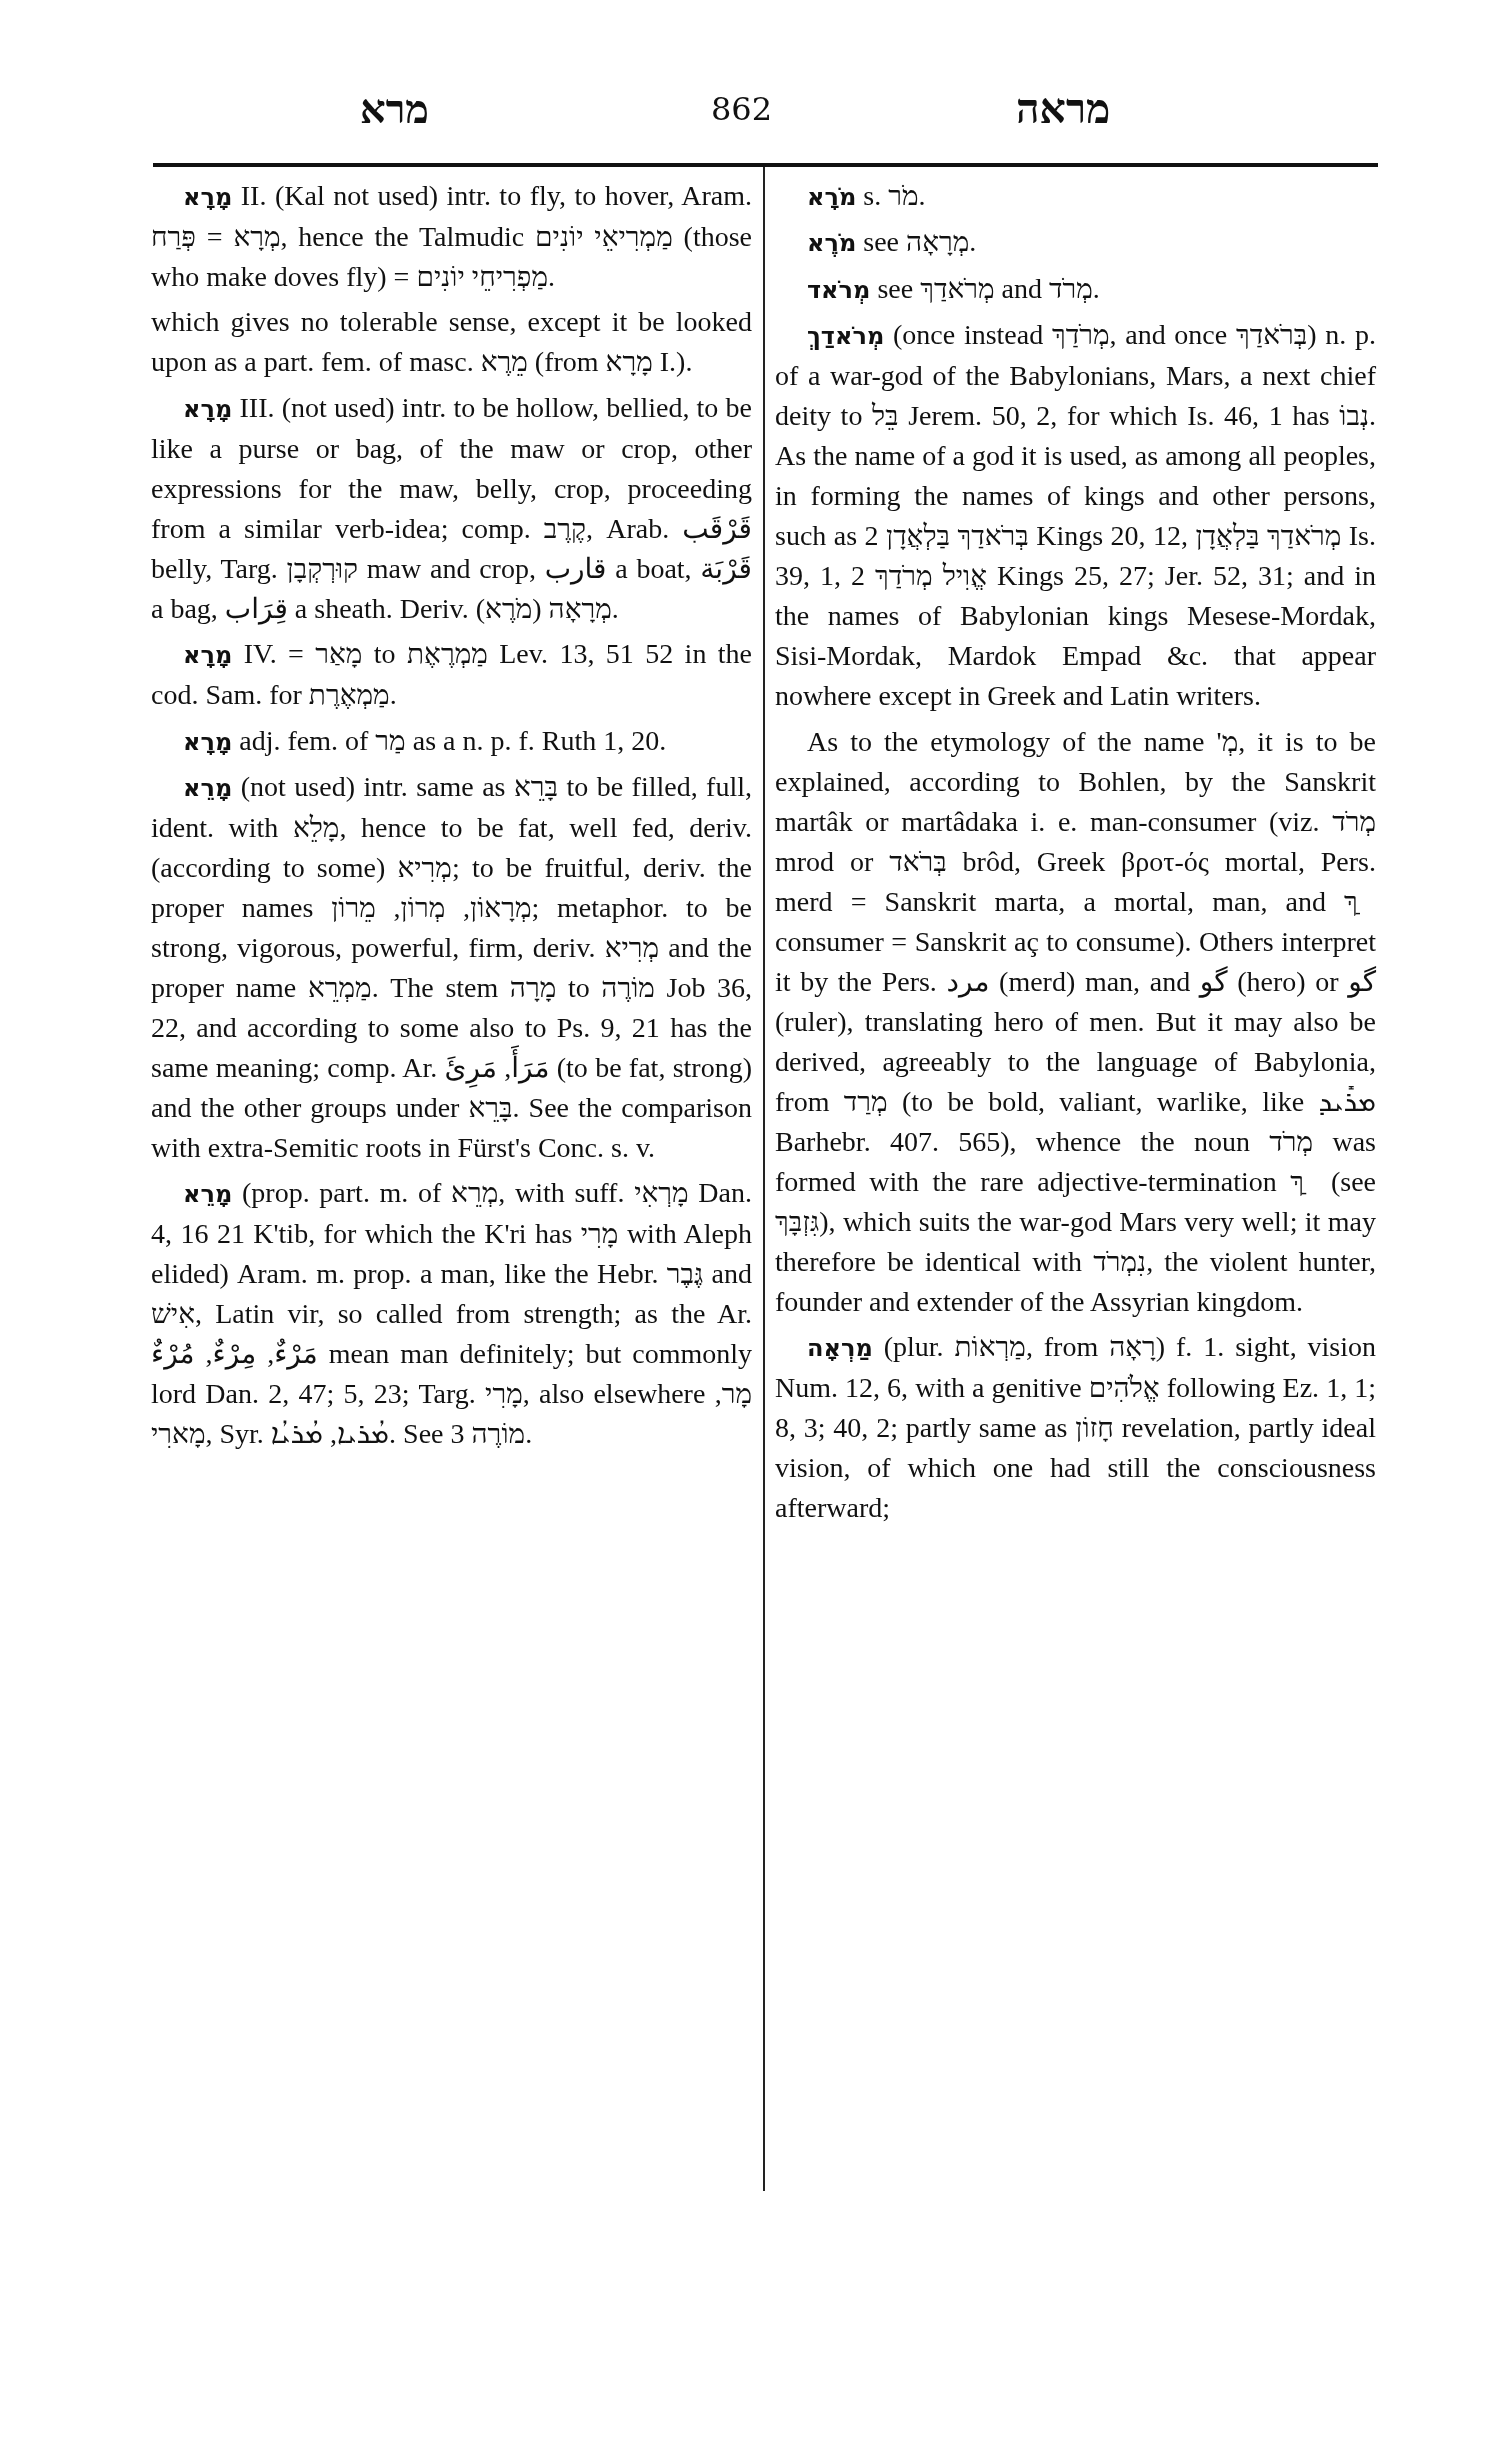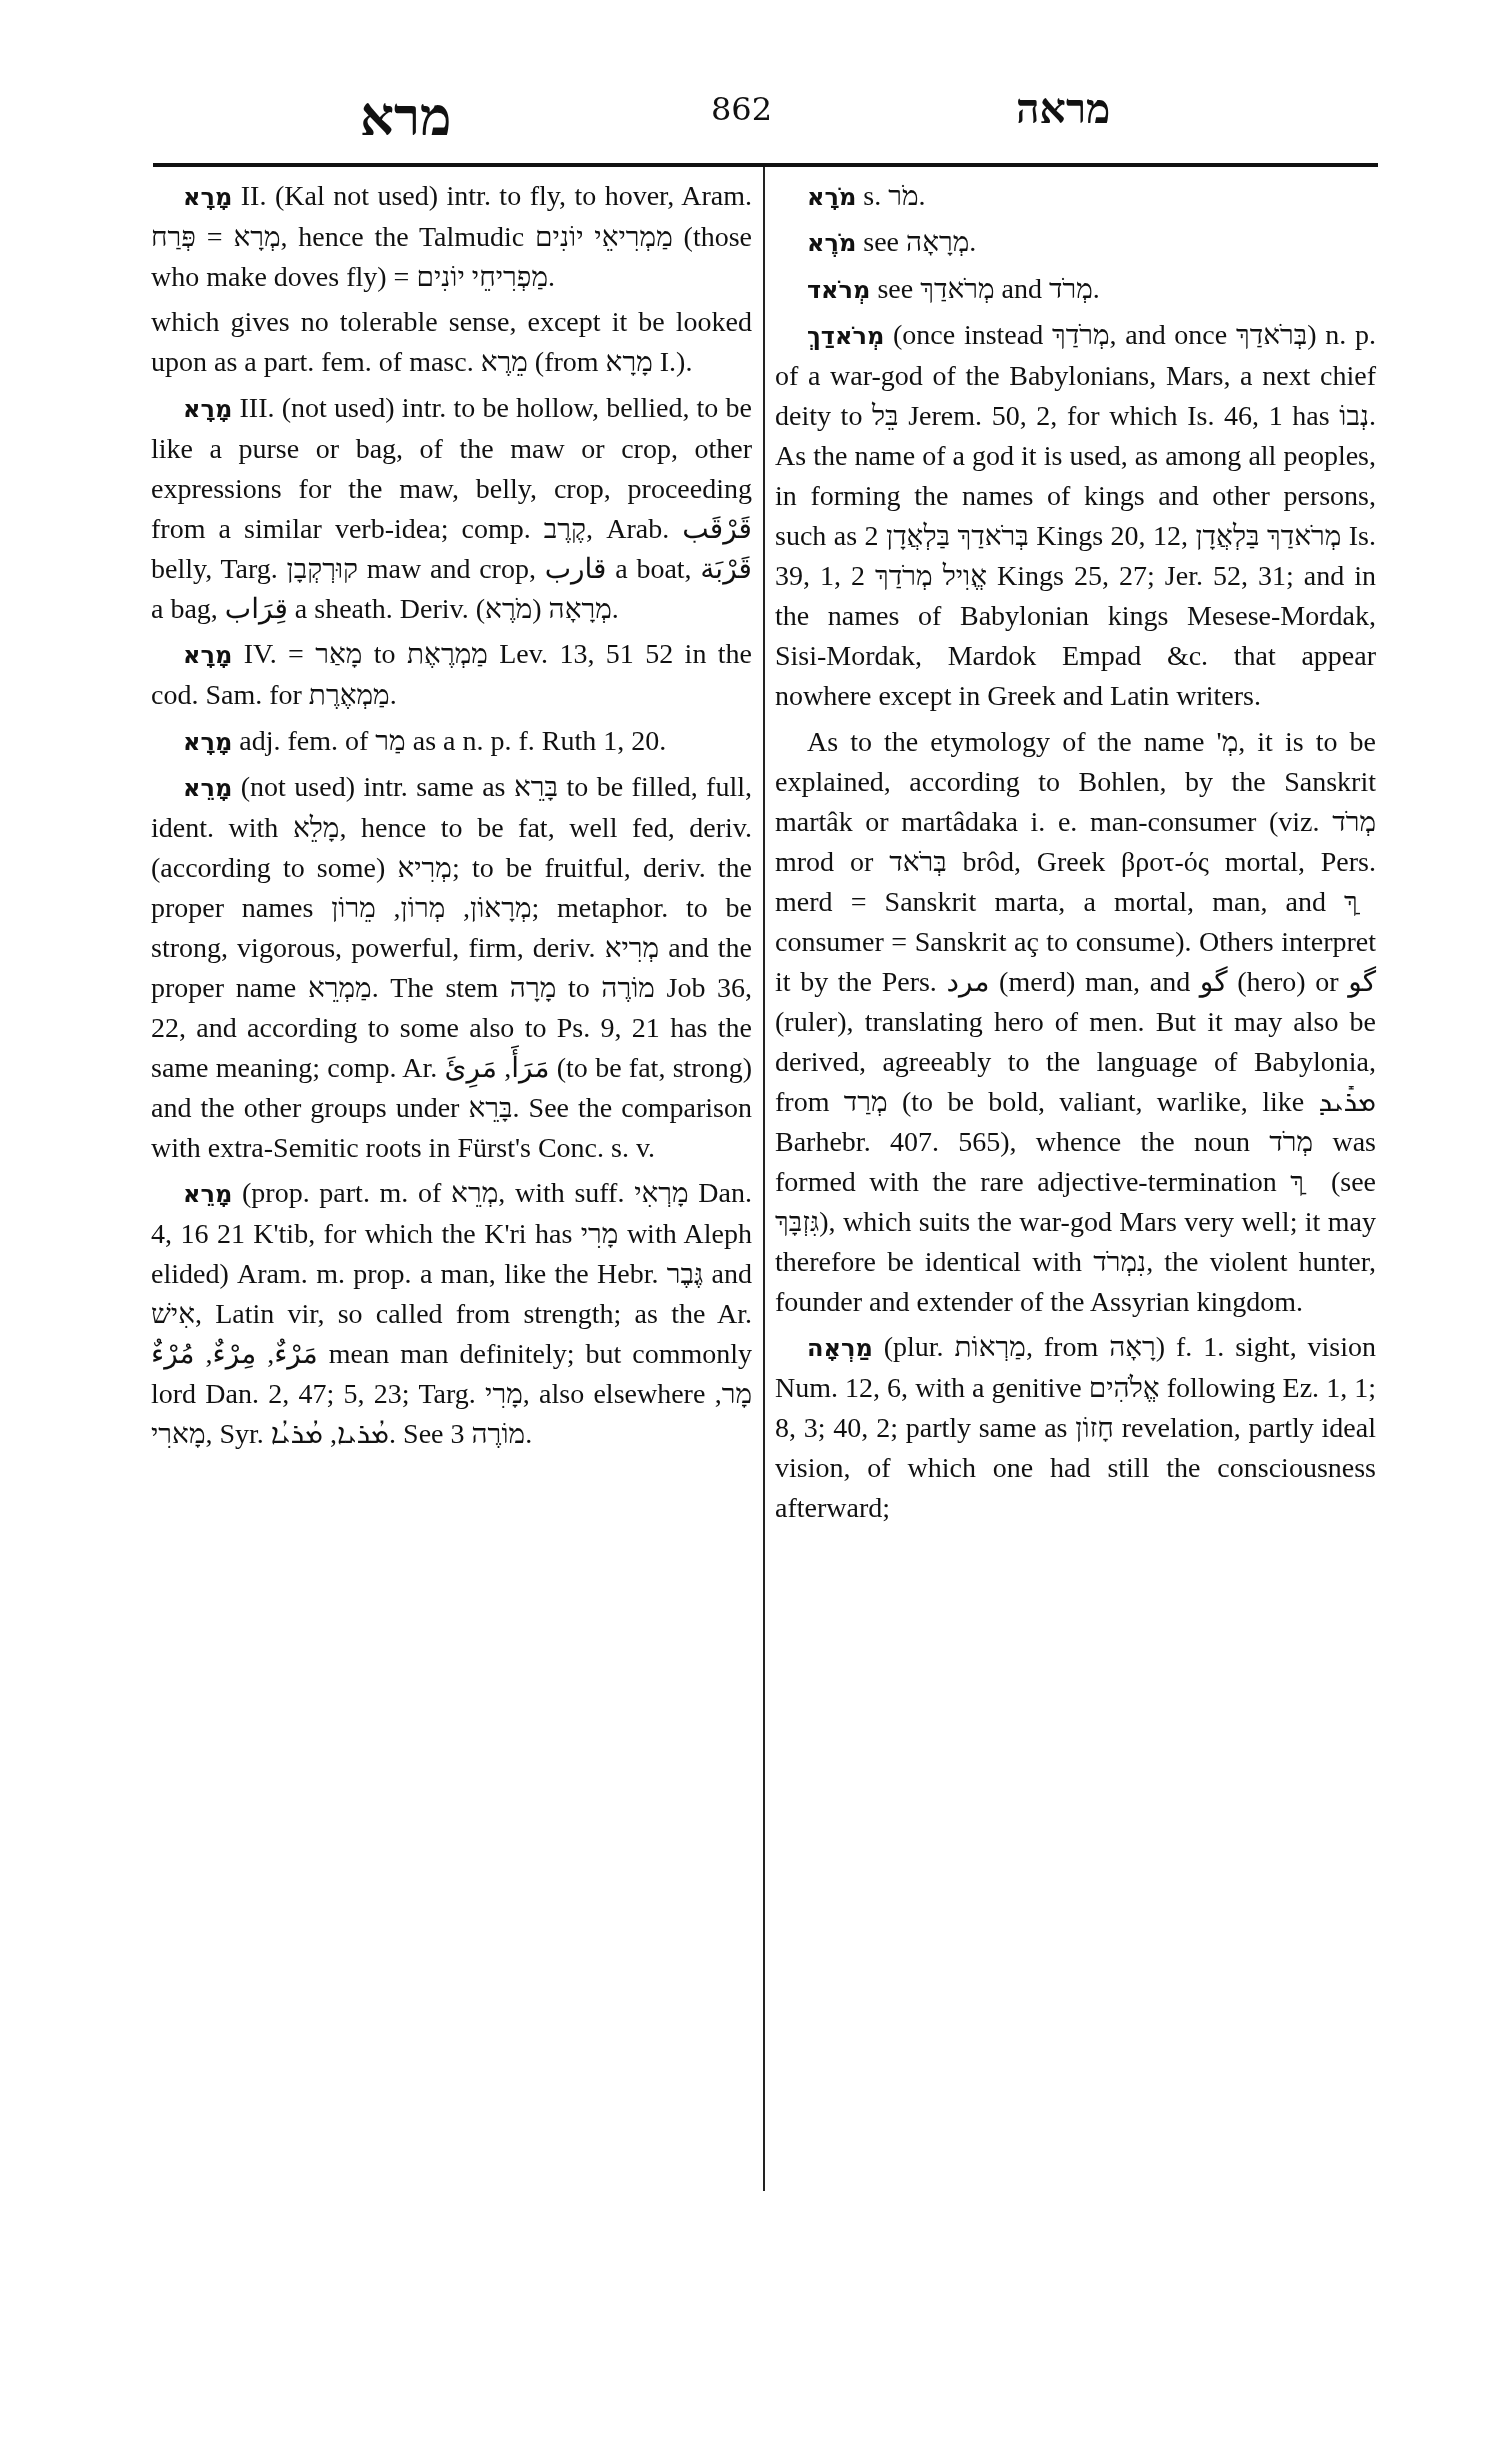--- a/index.html
+++ b/index.html
@@ -7,21 +7,21 @@
       width: 1512px; height: 2450px; position: relative; overflow: hidden;
       font-family: "DejaVu Serif", "Liberation Serif", serif;
       color: #111111;
     }
     .header {
       position: absolute; left: 153px; top: 85px; width: 1223px; height: 72px;
     }
     .hdr-left, .hdr-center, .hdr-right {
       position: absolute; top: 0; font-family: "DejaVu Serif", serif; font-weight: bold;
     }
-    .hdr-left  { left: 207px; font-size: 53px; direction: rtl; }
+    .hdr-left  { left: 207px; font-size: 40px; direction: rtl; }
     .hdr-center{ left: 558px; font-size: 32px; font-weight: normal; top: 5.4px; text-align: right; }
     .hdr-right { left: 863px; font-size: 41px; direction: rtl; text-align: center; }
     .rule {
       position: absolute; left: 153px; top: 163px; width: 1225px; height: 3.6px; background: #111;
     }
     .divider {
       position: absolute; left: 763px; top: 167px; width: 1.8px; height: 2024px; background: #222;
     }
     .col {
       position: absolute; top: 176px; width: 601px;

